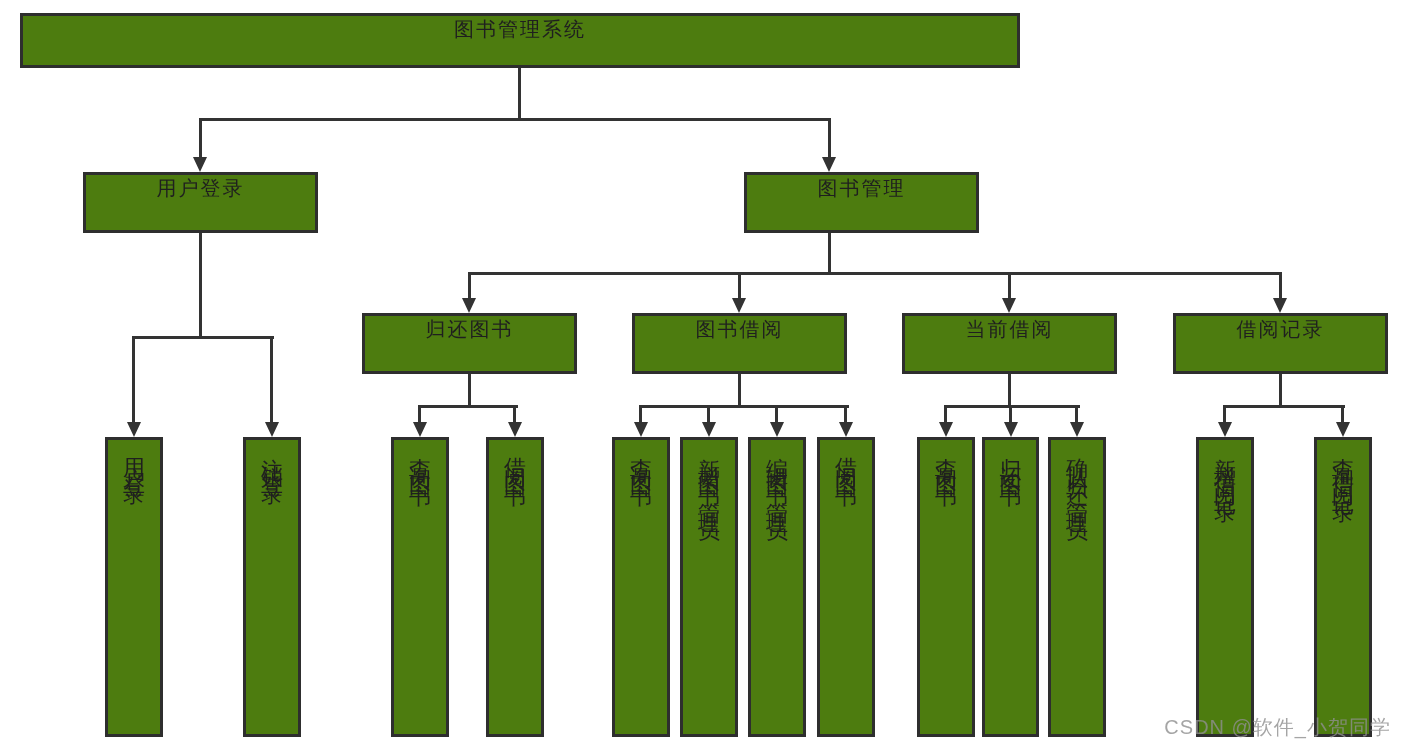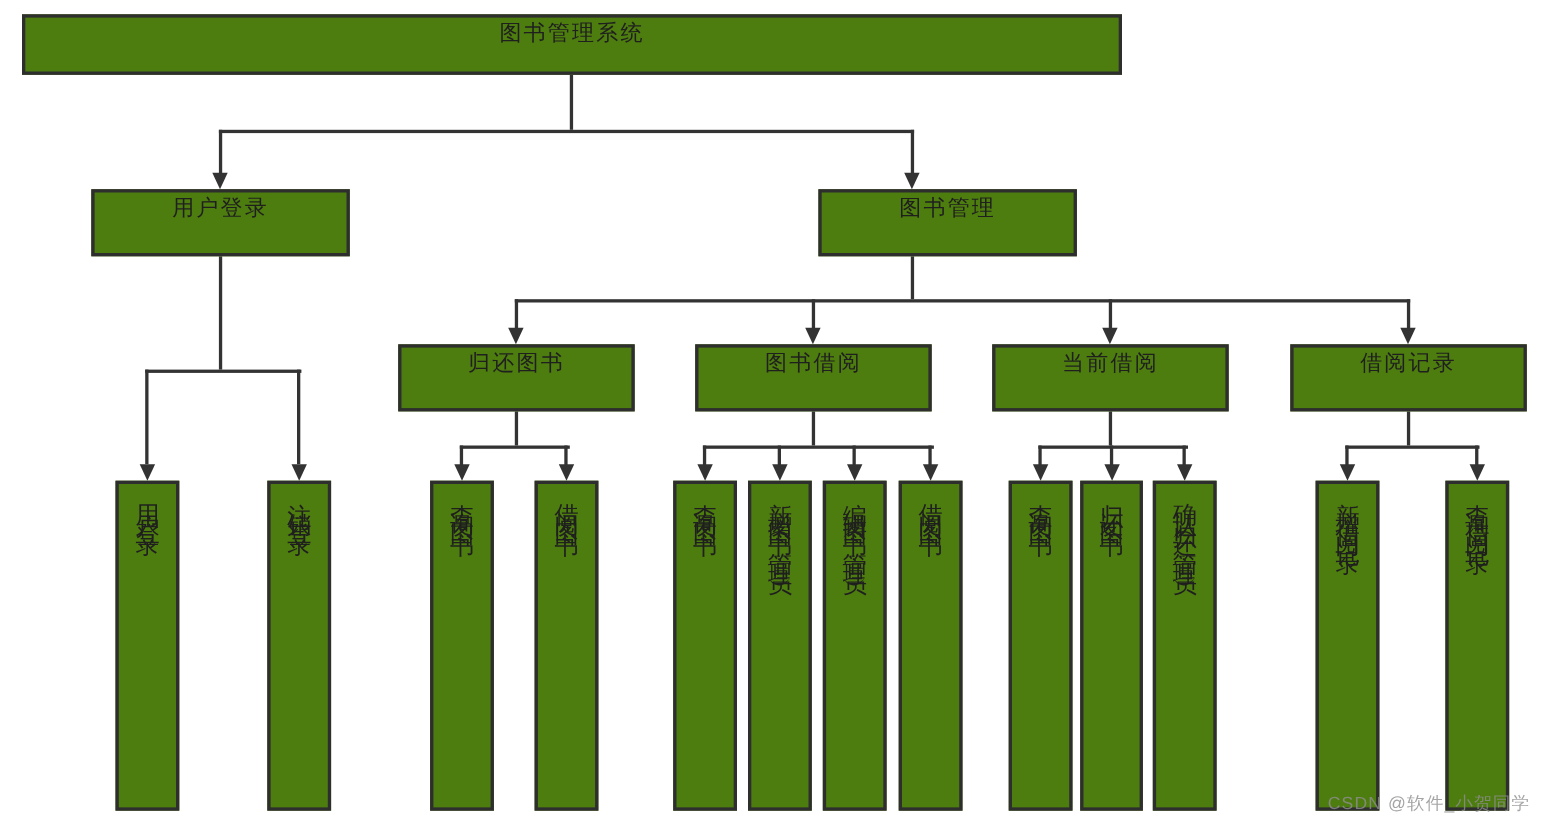--- a/index.html
+++ b/index.html
@@ -44,21 +44,21 @@
     width:0;height:0;
     border-left:7px solid transparent;
     border-right:7px solid transparent;
     border-top:15px solid #333333;
     z-index:1;
   }
   .watermark{
     position:absolute;
     right:14px;
     bottom:6px;
-    font-size:16px;
+    font-size:20px;
     color:#8f8f8f;
     opacity:0.8;
     letter-spacing:1px;
     z-index:5;
     white-space:nowrap;
   }
 </style>
 </head>
 <body>
 

